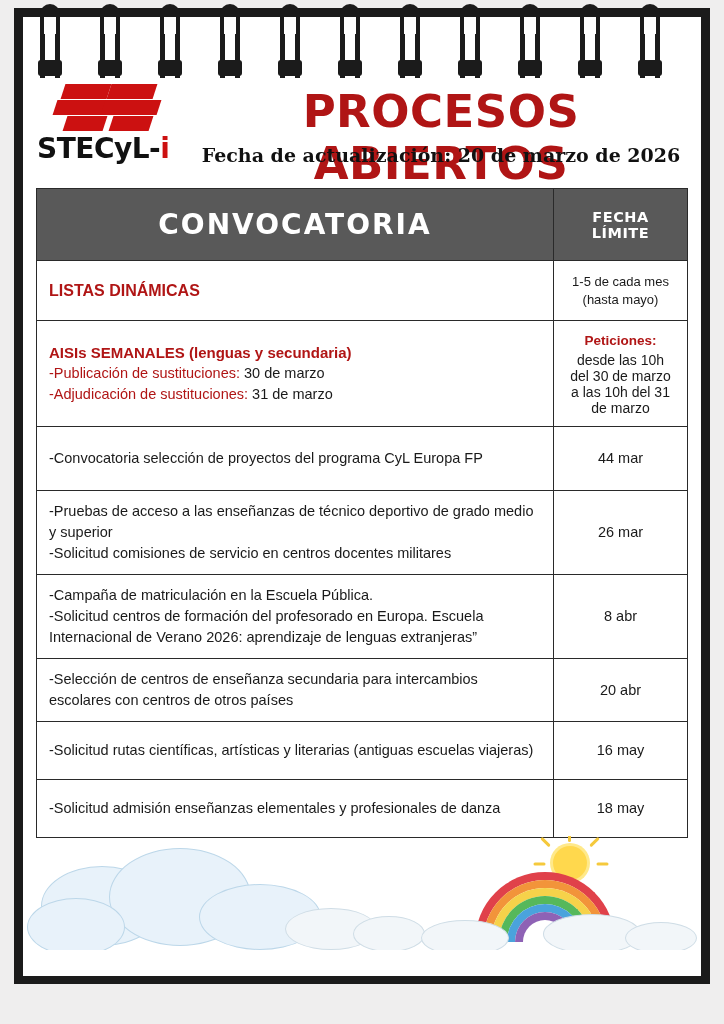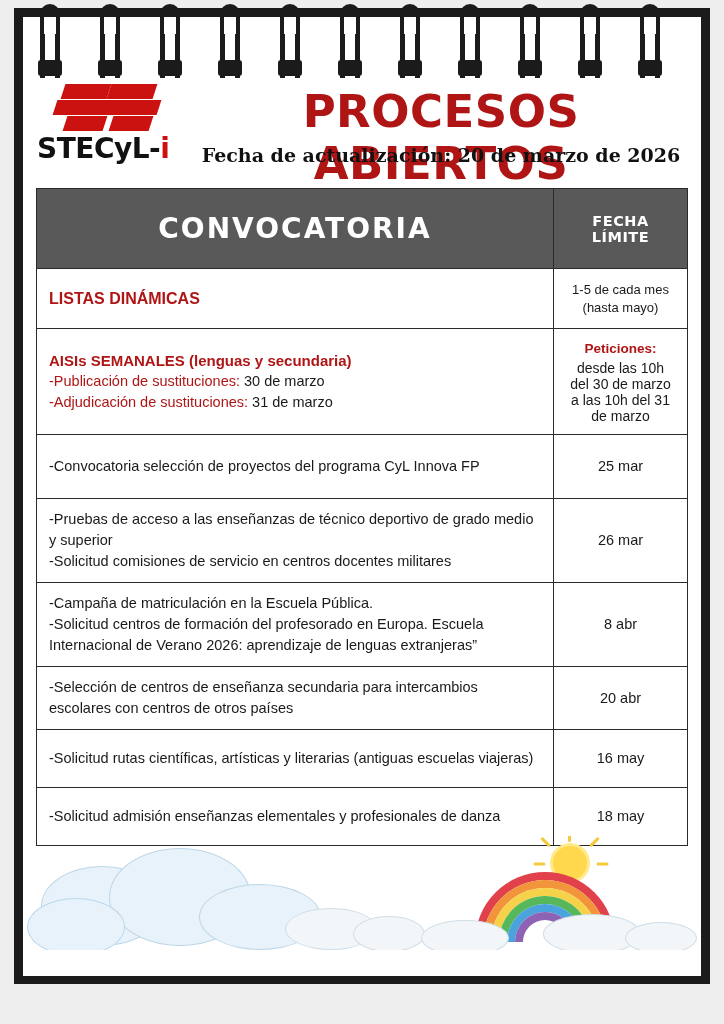--- a/index.html
+++ b/index.html
@@ -170,21 +170,21 @@
   thead th {
     background: #595959;
     color: #ffffff;
     border-color: #2a2a2a;
   }
   th.conv {
     font-size: 28px;
     font-weight: bold;
     letter-spacing: 2px;
     text-align: center;
-    height: 80px;
+    height: 72px;
     font-family: "DejaVu Sans", sans-serif;
     margin-left: 18px;
   }
   th.limit {
     font-size: 14.5px;
     font-weight: bold;
     letter-spacing: 0.5px;
     text-align: center;
     width: 134px;
     font-family: "DejaVu Sans", sans-serif;
@@ -418,23 +418,23 @@
           <span class="row-line"><span class="lbl">-Adjudicación de sustituciones:</span><span> 31 de marzo</span></span>
         </td>
         <td class="right">
           <span class="pet"><span>Peticiones</span>:</span>
           <span class="sub-small">desde las 10h del 30 de marzo a las 10h del 31 de marzo</span>
         </td>
       </tr>
 
       <tr style="height:64px">
         <td class="left">
-          <span class="row-line">-Convocatoria selección de proyectos del programa CyL Innova FP</span>
-        </td>
-        <td class="right">25 mar</td>
+          <span class="row-line">-Convocatoria selección de proyectos del programa CyL Europa FP</span>
+        </td>
+        <td class="right">44 mar</td>
       </tr>
 
       <tr style="height:78px">
         <td class="left">
           <span class="row-line">-Pruebas de acceso a las enseñanzas de técnico deportivo de grado medio y superior</span>
           <span class="row-line">-Solicitud comisiones de servicio en centros docentes militares</span>
         </td>
         <td class="right">26 mar</td>
       </tr>
 

